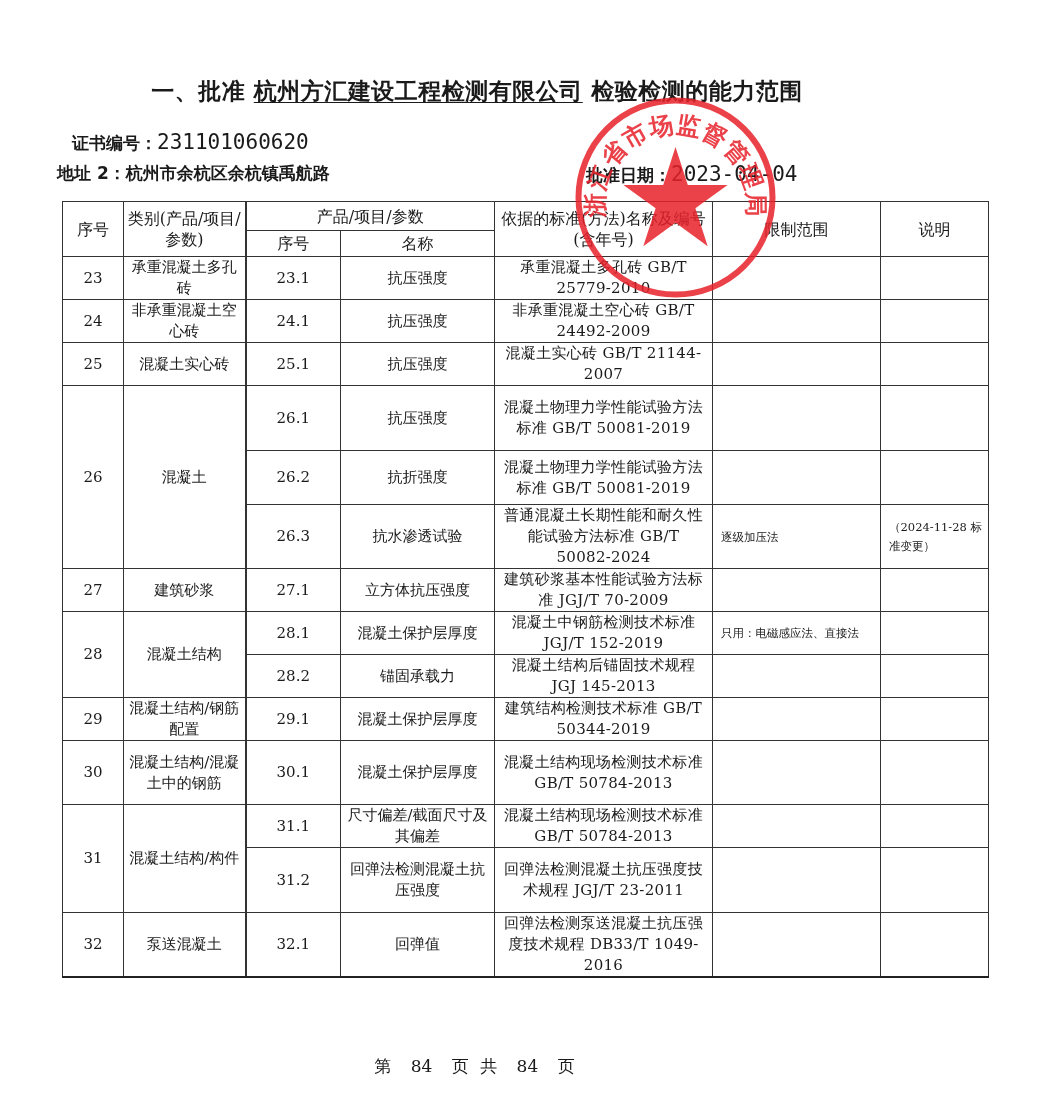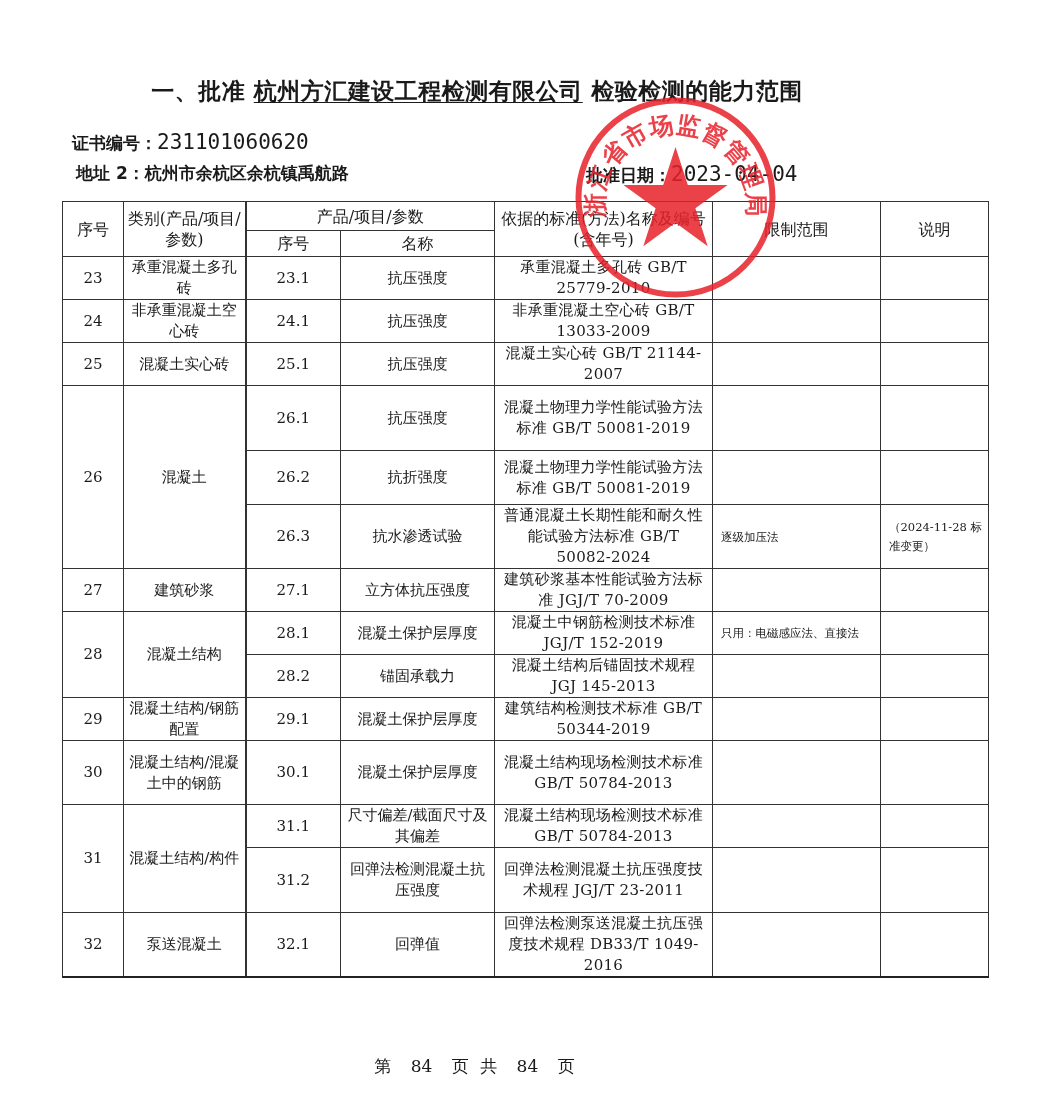--- a/index.html
+++ b/index.html
@@ -13,21 +13,21 @@
     font-size: 23px; font-weight: bold; letter-spacing: 0.5px;
   }
   .title .company { text-decoration: underline; text-decoration-thickness: 1px; text-underline-offset: 3px; }
   .meta {
     position: absolute; font-family: "DejaVu Sans", "Liberation Sans", sans-serif;
     font-size: 17px; font-weight: bold;
   }
   .meta .val { font-family: "DejaVu Sans Mono", "Liberation Mono", monospace; font-weight: normal; font-size: 21px; }
   #cert { left: 72px; top: 130px; }
   #date { left: 586px; top: 130px; margin-top: 32px; }
-  #addr { left: 76px; top: 162px; }
+  #addr { left: 57px; top: 162px; }
   #addr .val { font-family: "DejaVu Sans", "Liberation Sans", sans-serif; font-weight: bold; font-size: 17px; }
 
   table.scope {
     position: absolute; left: 62px; top: 201px; border-collapse: collapse;
     table-layout: fixed; width: 926px;
     font-size: 15px; line-height: 21px;
   }
   table.scope td, table.scope th {
     border: 1px solid #333; text-align: center; vertical-align: middle;
     padding: 0 3px; font-weight: normal; overflow: hidden;
@@ -103,21 +103,21 @@
       <td class="std">承重混凝土多孔砖 GB/T 25779-2010</td>
       <td class="small"></td>
       <td class="note"></td>
     </tr>
 
     <tr style="height:43px">
       <td>24</td>
       <td class="col-cat">非承重混凝土空心砖</td>
       <td>24.1</td>
       <td>抗压强度</td>
-      <td class="std">非承重混凝土空心砖 GB/T 13033-2009</td>
+      <td class="std">非承重混凝土空心砖 GB/T 24492-2009</td>
       <td class="small"></td>
       <td class="note"></td>
     </tr>
 
     <tr style="height:43px">
       <td>25</td>
       <td class="col-cat">混凝土实心砖</td>
       <td>25.1</td>
       <td>抗压强度</td>
       <td class="std">混凝土实心砖 GB/T 21144-2007</td>

